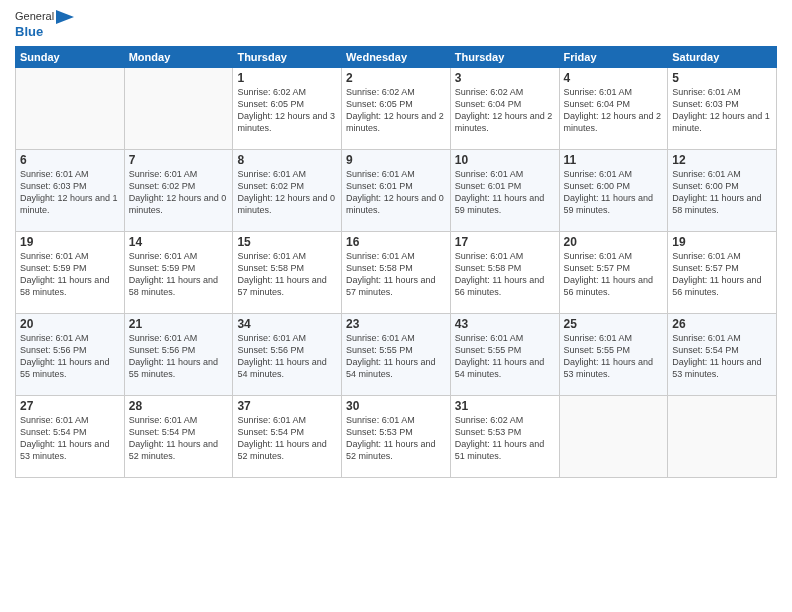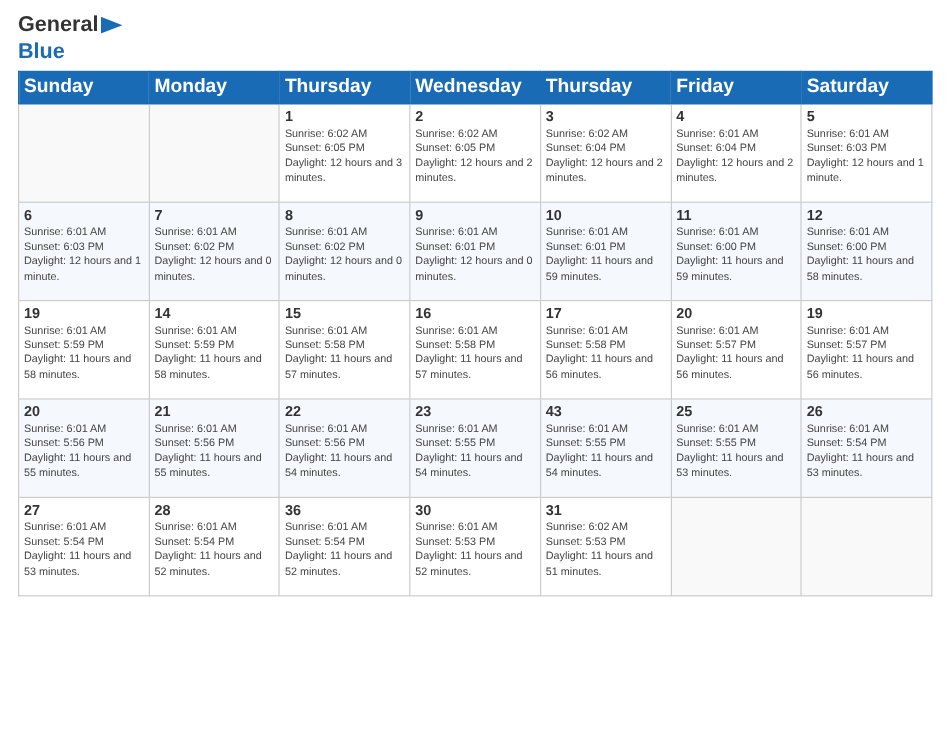--- a/index.html
+++ b/index.html
@@ -39,21 +39,21 @@
       color: #555;
     }
     table {
       width: 100%;
       border-collapse: collapse;
       table-layout: fixed;
     }
     thead tr th {
       background: #1a6bb5;
       color: #fff;
-      font-size: 16px;
+      font-size: 11px;
       font-weight: bold;
       padding: 4px 4px;
       text-align: left;
       border: 1px solid #1a6bb5;
     }
     tbody tr td {
       vertical-align: top;
       border: 1px solid #ccc;
       padding: 3px 4px;
       font-size: 9.5px;
@@ -81,26 +81,26 @@
     }
   </style>
 </head>
 <body>
 
 <div class="container">
   <div class="header-row">
     <div class="logo">
   <div style="font-size:13px; font-weight:bold; color:#333; line-height:1.2; display:flex; flex-direction:column; align-items:flex-start;">
     <div style="display:flex; align-items:center; gap:2px;">
-      <div style="font-size:18px; font-weight:bold; color:#333;">General</div>
+      <div style="font-size:11px; font-weight:normal; color:#333;">General</div>
       <svg width="18" height="14" viewBox="0 0 18 14">
         <polygon points="0,14 18,7 0,0" fill="#1a6bb5"></polygon>
       </svg>
     </div>
-    <div style="font-size:18px; font-weight:bold; color:#1a6bb5;">Blue</div>
+    <div style="font-size:13px; font-weight:bold; color:#1a6bb5;">Blue</div>
   </div>
 </div>
     <div class="title-block">
       <div class="month-title"></div>
       <div class="location-title"></div>
     </div>
   </div>
 
   <table>
     <thead>
@@ -244,21 +244,21 @@
 Sunset: 5:56 PM
 Daylight: 11 hours and 55 minutes.</div>
           </td>
           <td>
             <span class="day-num">21</span>
             <div class="day-info" style="white-space: pre-line;">Sunrise: 6:01 AM
 Sunset: 5:56 PM
 Daylight: 11 hours and 55 minutes.</div>
           </td>
           <td>
-            <span class="day-num">22</span>
+            <span class="day-num">34</span>
             <div class="day-info" style="white-space: pre-line;">Sunrise: 6:01 AM
 Sunset: 5:56 PM
 Daylight: 11 hours and 54 minutes.</div>
           </td>
           <td>
             <span class="day-num">23</span>
             <div class="day-info" style="white-space: pre-line;">Sunrise: 6:01 AM
 Sunset: 5:55 PM
 Daylight: 11 hours and 54 minutes.</div>
           </td>
@@ -288,21 +288,21 @@
 Sunset: 5:54 PM
 Daylight: 11 hours and 53 minutes.</div>
           </td>
           <td>
             <span class="day-num">28</span>
             <div class="day-info" style="white-space: pre-line;">Sunrise: 6:01 AM
 Sunset: 5:54 PM
 Daylight: 11 hours and 52 minutes.</div>
           </td>
           <td>
-            <span class="day-num">36</span>
+            <span class="day-num">37</span>
             <div class="day-info" style="white-space: pre-line;">Sunrise: 6:01 AM
 Sunset: 5:54 PM
 Daylight: 11 hours and 52 minutes.</div>
           </td>
           <td>
             <span class="day-num">30</span>
             <div class="day-info" style="white-space: pre-line;">Sunrise: 6:01 AM
 Sunset: 5:53 PM
 Daylight: 11 hours and 52 minutes.</div>
           </td>

